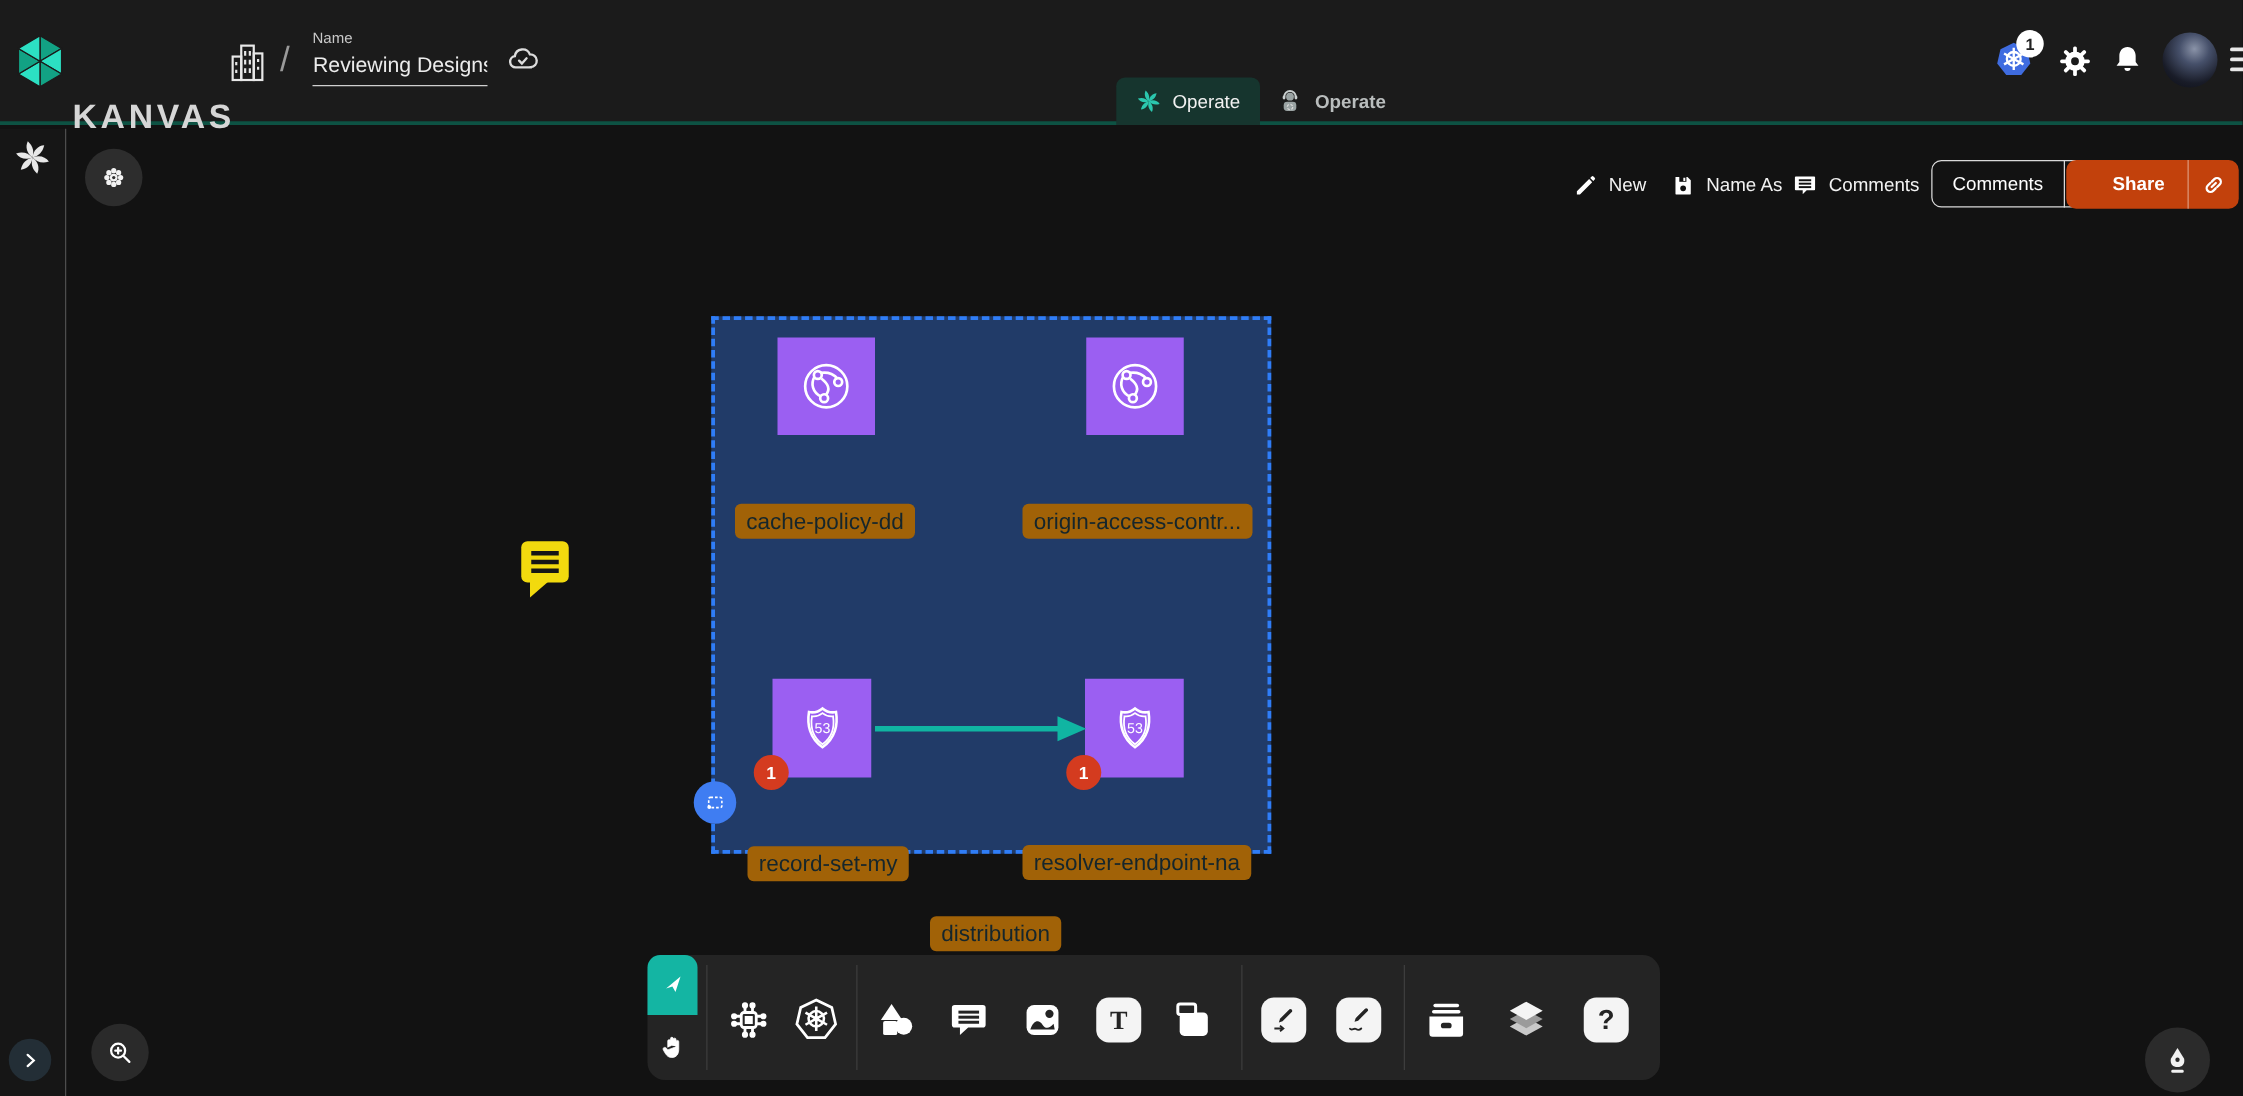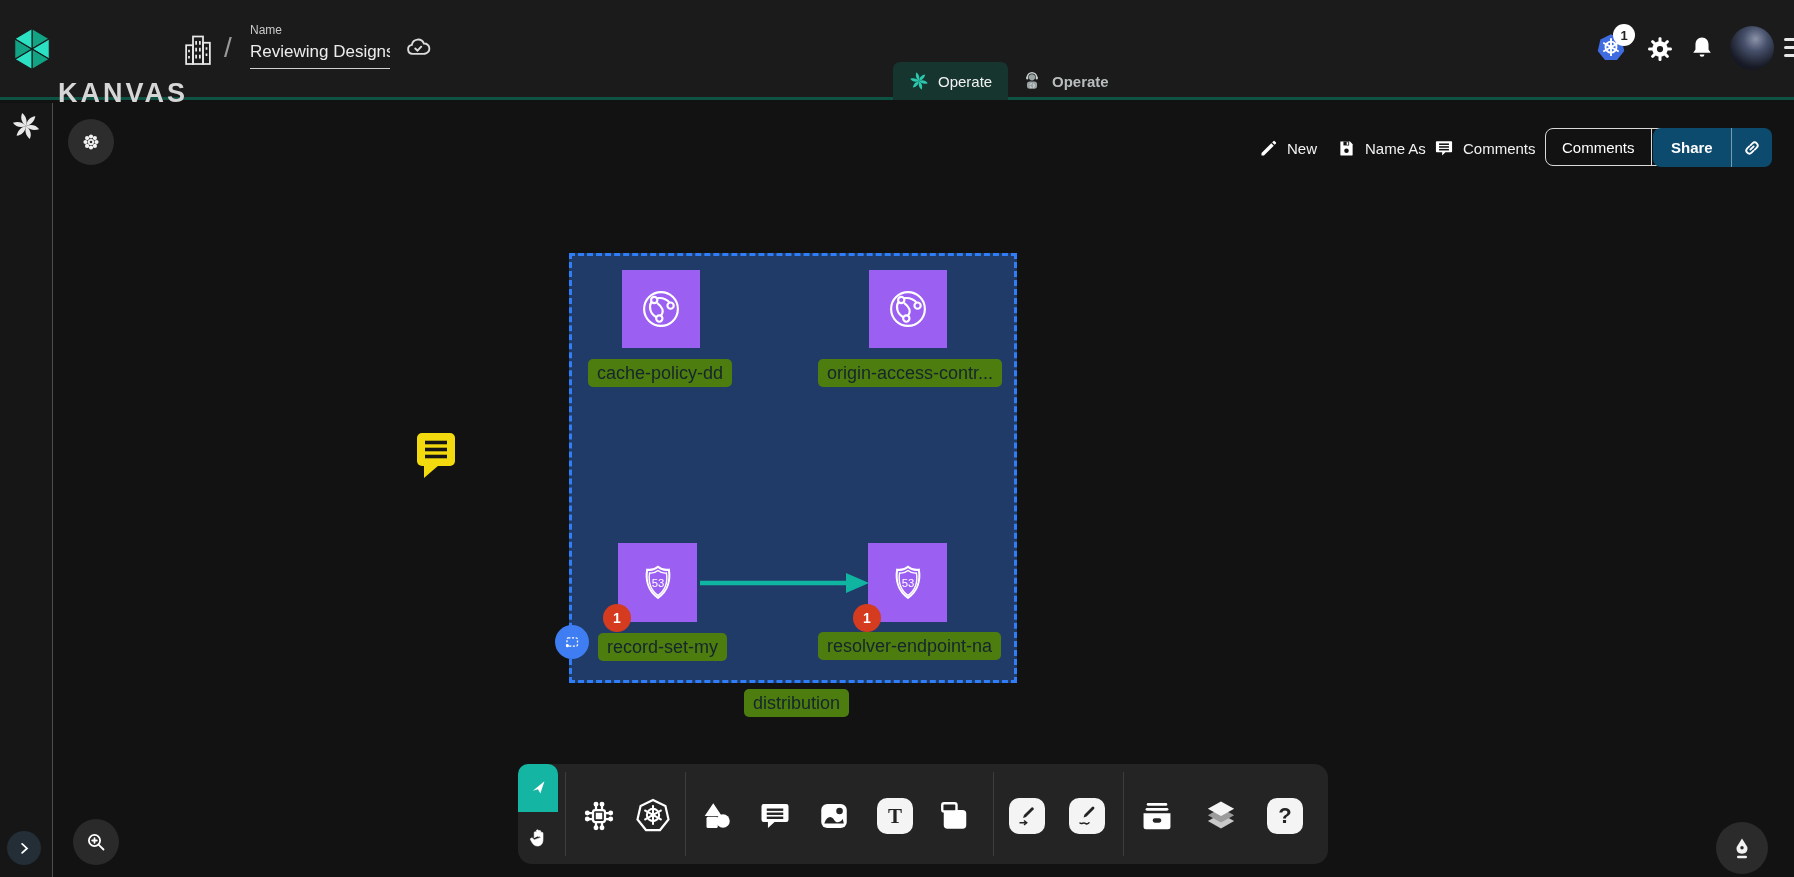--- a/index.html
+++ b/index.html
@@ -30,31 +30,31 @@
              gap:8px; color:#f2f2f2; font-size:15px; cursor:pointer; }
   #actions-btn { position:absolute; left:1545px; top:128px; height:38px; display:flex;
                  align-items:center; border:1px solid #d9d9d9; border-radius:8px; color:#fff;
                  cursor:pointer; }
   #actions-btn .a-label { padding:0 16px; font-size:15px; }
   #actions-btn .a-split { width:1px; height:38px; background:#d9d9d9; }
   #actions-btn .a-caret-box { width:32px; display:flex; justify-content:center; }
   .caret-down { width:0; height:0; border-left:6px solid transparent;
                 border-right:6px solid transparent; border-top:7px solid #fff; }
   #share-btn { position:absolute; left:1653px; top:128px; height:39px; display:flex;
-               align-items:center; background:#0c4a6e; border-radius:8px; cursor:pointer; }
+               align-items:center; background:#c2410c; border-radius:8px; cursor:pointer;padding-left:19px; }
   #share-btn .s-label { padding:0 18px; color:#fff; font-size:15px; font-weight:700; }
   #share-btn .s-split { width:1px; height:39px; background:rgba(255,255,255,.45); }
   #share-btn .s-icon { width:40px; display:flex; justify-content:center; }
   
   #group-box { position:absolute; left:569px; top:253px; width:448px; height:430px;
                border:3px dashed #2f7df7; background:rgba(48,100,190,.5); }
   .node { position:absolute; width:79px; height:79px; background:#9b5ff2; display:flex;
           align-items:center; justify-content:center; cursor:pointer; }
-  .node-label { position:absolute; background:#4d7c0f; color:#15262c; font-size:18px;
-                border-radius:5px; padding:1px 9px; white-space:nowrap; line-height:26px; }
+  .node-label { position:absolute; background:#a16207; color:#15262c; font-size:18px;
+                border-radius:5px; padding:1px 9px; white-space:nowrap; line-height:26px;margin-top:44px; }
   .count-badge { position:absolute; width:28px; height:28px; border-radius:50%; background:#d43b1f;
                  color:#fff; font-size:14px; font-weight:700; display:flex; align-items:center;
                  justify-content:center; z-index:4; }
   
   #bottom-toolbar { position:absolute; left:518px; top:764px; width:810px; height:100px;
                     background:#242424; border-radius:14px; z-index:10; }
   .tb-divider { position:absolute; top:8px; width:1px; height:84px; background:#3d3d3d; }
   .tb-icon { position:absolute; top:32px; width:40px; height:40px; display:flex;
              align-items:center; justify-content:center; cursor:pointer; }
   .white-sq { width:36px; height:36px; background:#f4f4f4; border-radius:10px; display:flex;

